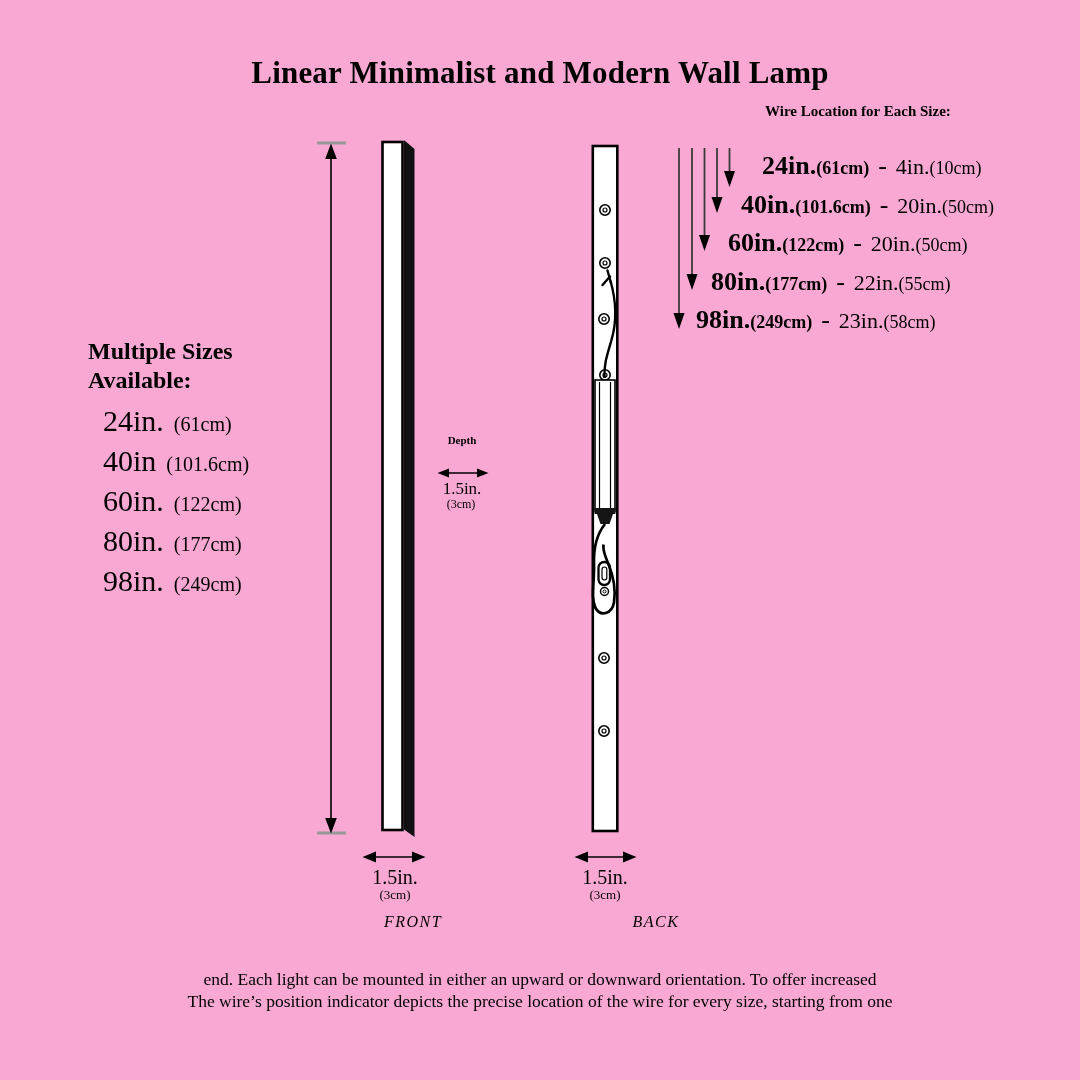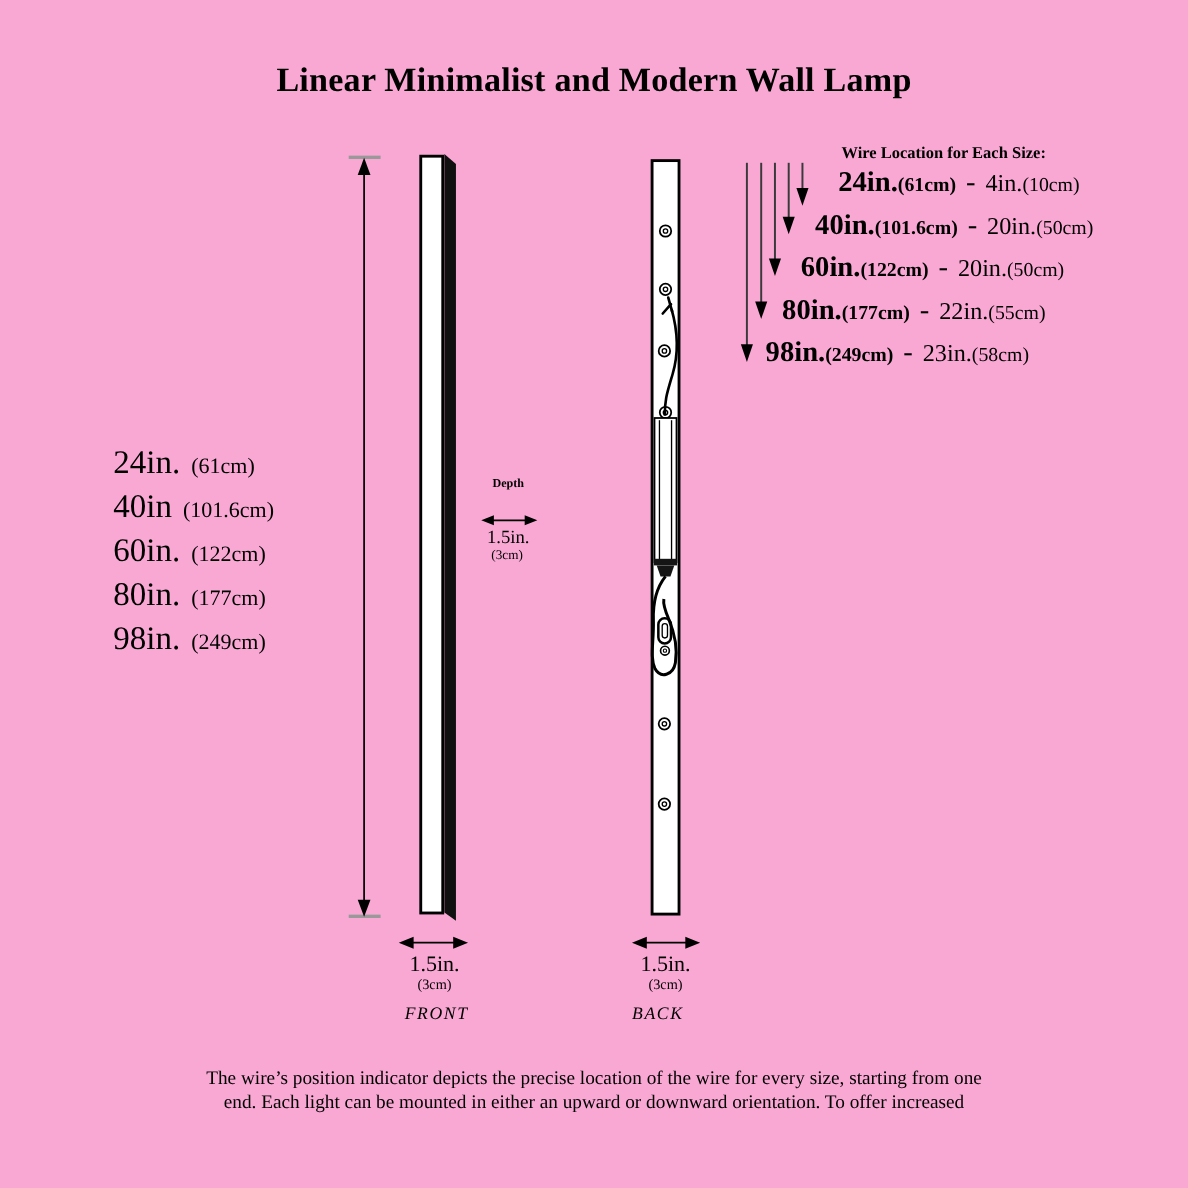--- a/index.html
+++ b/index.html
@@ -20,24 +20,24 @@
   .size-item .cm{font-size:20px;margin-left:10px;}
 
   
   .depth-label{left:462px;top:434px;font-size:11px;font-weight:bold;}
   .depth-in{left:462px;top:479px;font-size:17px;}
   .depth-cm{left:461px;top:497px;font-size:12px;}
 
   
   .dim-in{font-size:20px;top:866px;}
   .dim-cm{font-size:13px;top:887px;}
-  .view-label{top:913px;font-size:16px;font-style:italic;letter-spacing:1.5px;}
-
-  
-  .wire-heading{left:765px;top:132px;font-size:15px;font-weight:bold;white-space:nowrap;}
+  .view-label{top:913px;font-size:16px;font-style:italic;letter-spacing:1.5px;margin-left:16px;}
+
+  
+  .wire-heading{left:765px;top:103px;font-size:15px;font-weight:bold;white-space:nowrap;}
   .wire-row{position:absolute;display:flex;align-items:baseline;white-space:nowrap;}
   .wire-row .sz{font-size:26px;font-weight:bold;}
   .wire-row .szcm{font-size:18px;font-weight:bold;}
   .wire-row .dash{font-size:26px;font-weight:400;margin:0 9px;}
   .wire-row .loc{font-size:22px;font-weight:400;}
   .wire-row .loccm{font-size:18px;font-weight:400;}
 
   
   .footnote{left:540px;top:968px;font-size:17.5px;line-height:22px;}
 
@@ -139,20 +139,24 @@
       <polygon points="704.5,251 699,235 710,235" fill="#000"></polygon>
       <line x1="717" y1="148" x2="717" y2="198" stroke="#3a3a3a" stroke-width="1.8"></line>
       <polygon points="717,213 711.5,197 722.5,197" fill="#000"></polygon>
       <line x1="729.5" y1="148" x2="729.5" y2="172" stroke="#3a3a3a" stroke-width="1.8"></line>
       <polygon points="729.5,187 724,171 735,171" fill="#000"></polygon>
     </g>
   </svg>
 
   <div class="abs ctr page-title">Linear Minimalist and Modern Wall Lamp</div>
 
+  <div class="abs sizes-heading">
+    <div>Multiple Sizes</div>
+    <div>Available:</div>
+  </div>
 
   <div class="abs size-list">
     <div class="size-item">
       <span class="in">24in.</span>
       <span class="cm">(61cm)</span>
     </div>
     <div class="size-item">
       <span class="in">40in</span>
       <span class="cm">(101.6cm)</span>
     </div>
@@ -173,21 +177,21 @@
   <div class="abs ctr depth-label">Depth</div>
   <div class="abs ctr depth-in">1.5in.</div>
   <div class="abs ctr depth-cm">(3cm)</div>
 
   <div class="abs ctr dim-in" style="left:395px;">1.5in.</div>
   <div class="abs ctr dim-cm" style="left:395px;">(3cm)</div>
   <div class="abs ctr view-label" style="left:397px;">FRONT</div>
 
   <div class="abs ctr dim-in" style="left:605px;">1.5in.</div>
   <div class="abs ctr dim-cm" style="left:605px;">(3cm)</div>
-  <div class="abs ctr view-label" style="left:598px;">BACK</div>
+  <div class="abs ctr view-label" style="left:640px;">BACK</div>
 
   <div class="abs wire-heading">Wire Location for Each Size:</div>
 
   <div class="wire-row" style="left:762px;top:151px;">
     <span class="sz">24in.</span>
     <span class="szcm">(61cm)</span>
     <span class="dash">-</span>
     <span class="loc">4in.</span>
     <span class="loccm">(10cm)</span>
   </div>
@@ -214,17 +218,17 @@
   </div>
   <div class="wire-row" style="left:696px;top:305px;">
     <span class="sz">98in.</span>
     <span class="szcm">(249cm)</span>
     <span class="dash">-</span>
     <span class="loc">23in.</span>
     <span class="loccm">(58cm)</span>
   </div>
 
   <div class="abs ctr footnote">
+    <div>end. Each light can be mounted in either an upward or downward orientation. To offer increased</div>
     <div>The wire’s position indicator depicts the precise location of the wire for every size, starting from one</div>
-    <div>end. Each light can be mounted in either an upward or downward orientation. To offer increased</div>
   </div>
 
 </div>
 
 </body></html>

